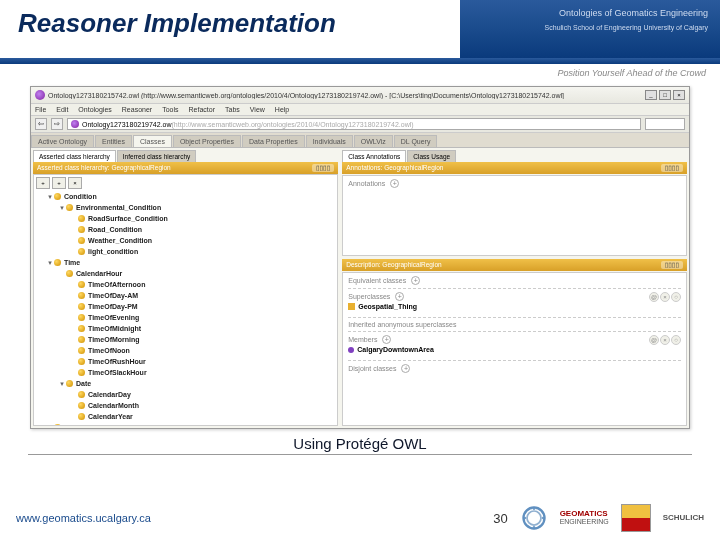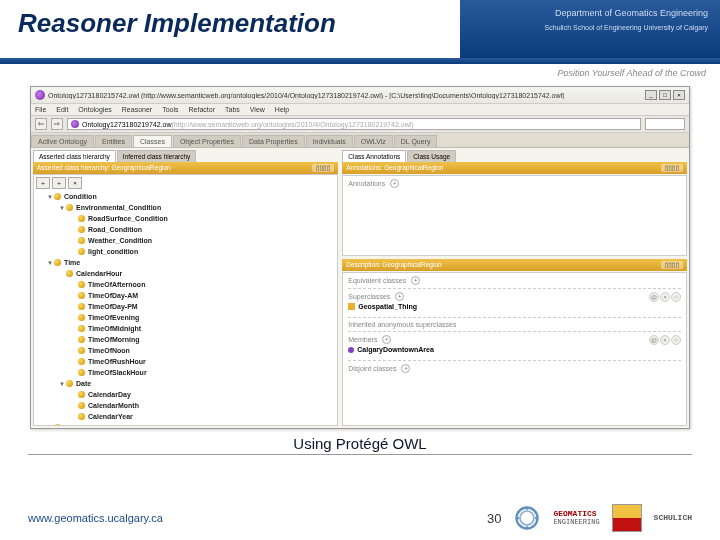--- a/index.html
+++ b/index.html
@@ -58,37 +58,37 @@
   .row-controls { float: right; display:flex; gap:1px; }
   .row-controls span { width:10px; height:10px; border:1px solid #ccc; border-radius:50%; background:#f0f0e8; font-size:6px; text-align:center; line-height:8px; color:#888; }
   .class-link { display:inline-flex; align-items:center; margin: 2px 0 4px 0; }
   .class-link .sq { width:7px; height:7px; background:#e8b030; margin-right:3px; }
   .class-link .pp { width:6px; height:6px; border-radius:50%; background:#8040c0; margin-right:3px; }
   .divider { border-top: 1px dashed #ccc; margin: 3px 0; }
   
   .caption { text-align:center; margin-top: 6px; font-size: 15px; color: #0f172a; }
   .caption-underline { margin: 2px 28px 0 28px; border-bottom: 1px solid #999; }
   
-  .footer { position: absolute; bottom: 8px; left: 0; right:0; display:flex; align-items:center; padding: 0 28px; gap: 12px; }
+  .footer { position: absolute; bottom: 8px; left: 0; right:0; display:flex; align-items:center; padding: 0 16px; gap: 12px; }
   .footer-url { font-size: 11px; color: #1a4b8c; }
   .footer-spacer { flex:1; }
   .footer-page { font-size: 13px; color:#333; }
   .logo-gear { width:28px; height:28px; }
   .logo-gear svg { width:100%; height:100%; }
-  .logo-text { font-size: 8px; color:#a00000; font-weight:bold; line-height:1;font-family:Liberation Mono, monospace; }
+  .logo-text { font-size: 8px; color:#a00000; font-weight:bold; line-height:1; }
   .logo-text .sub { color:#555; font-weight:normal; font-size:7px; }
   .logo-schulich { width:30px; height:28px; background: linear-gradient(#f0c040 50%, #c01010 50%); border:1px solid #999; }
 </style>
 </head>
 <body>
 
 <div class="slide-header">
   <div class="slide-title">Reasoner Implementation</div>
   <div class="header-right">
-    <div>Department of Geomatics Engineering</div>
+    <div>Ontologies of Geomatics Engineering</div>
     <div style="margin-top:6px; font-size:7px;">Schulich School of Engineering
 University of Calgary</div>
   </div>
 </div>
 <div class="header-divider"></div>
 <div class="tagline-row">Position Yourself Ahead of the Crowd</div>
 
 <div class="app-window">
   <div class="titlebar">
     <span class="app-icon"></span>

